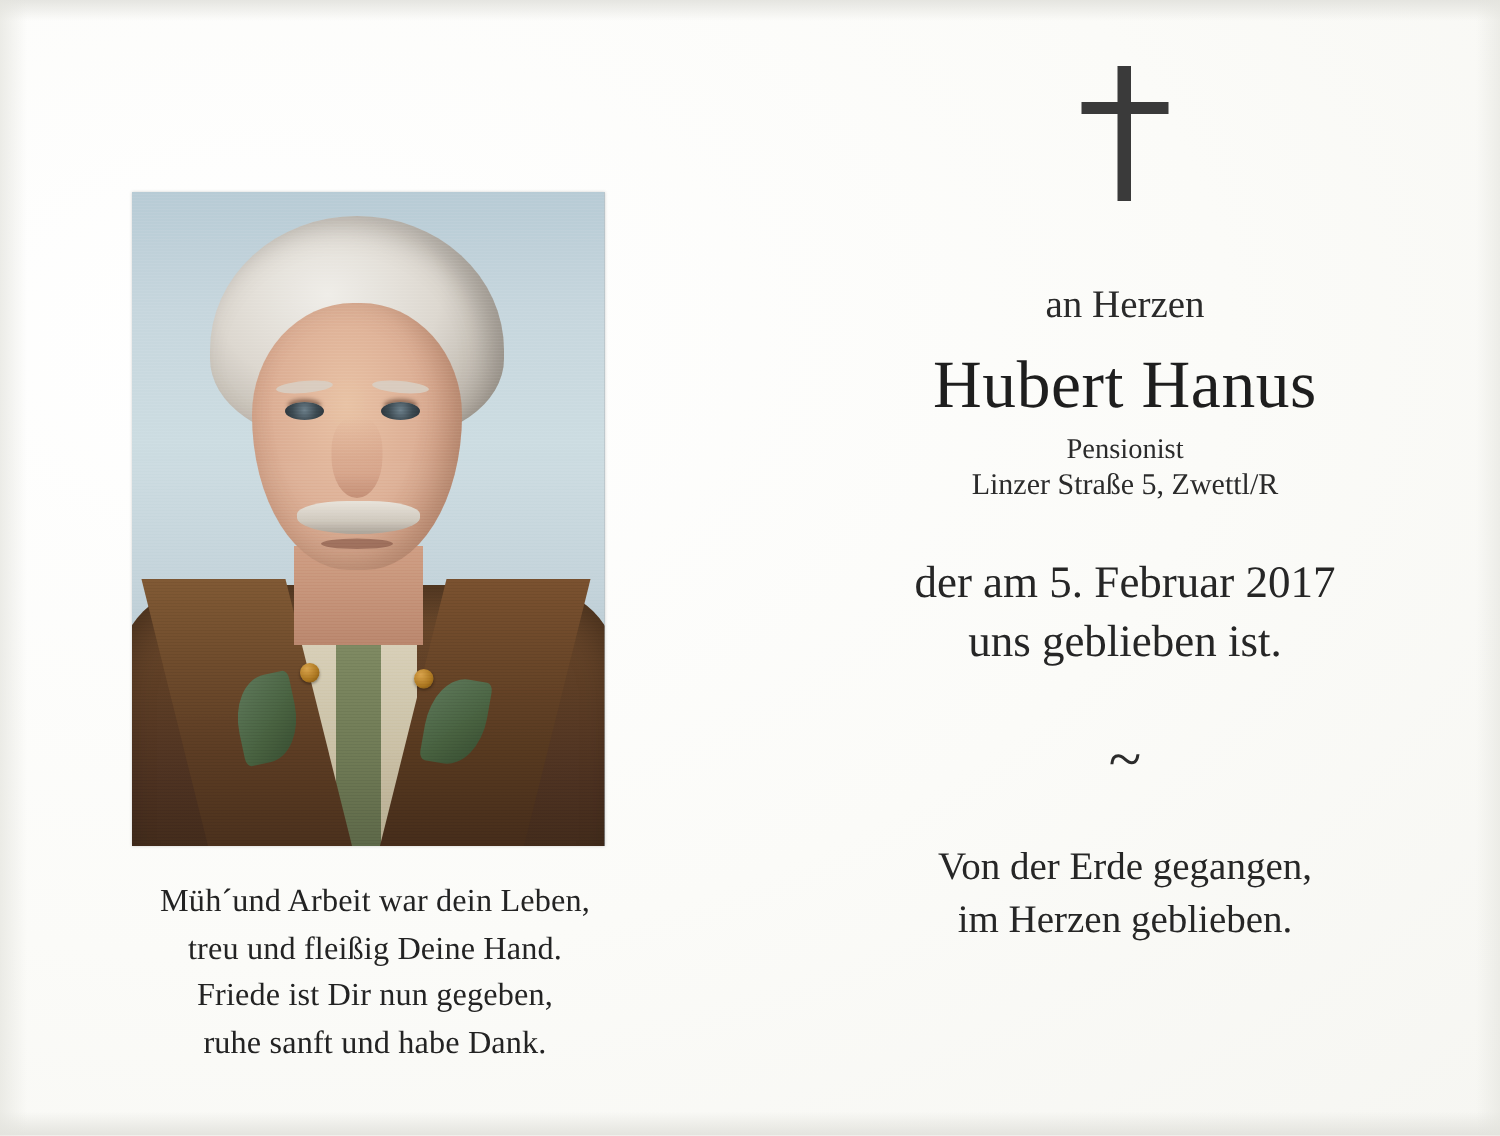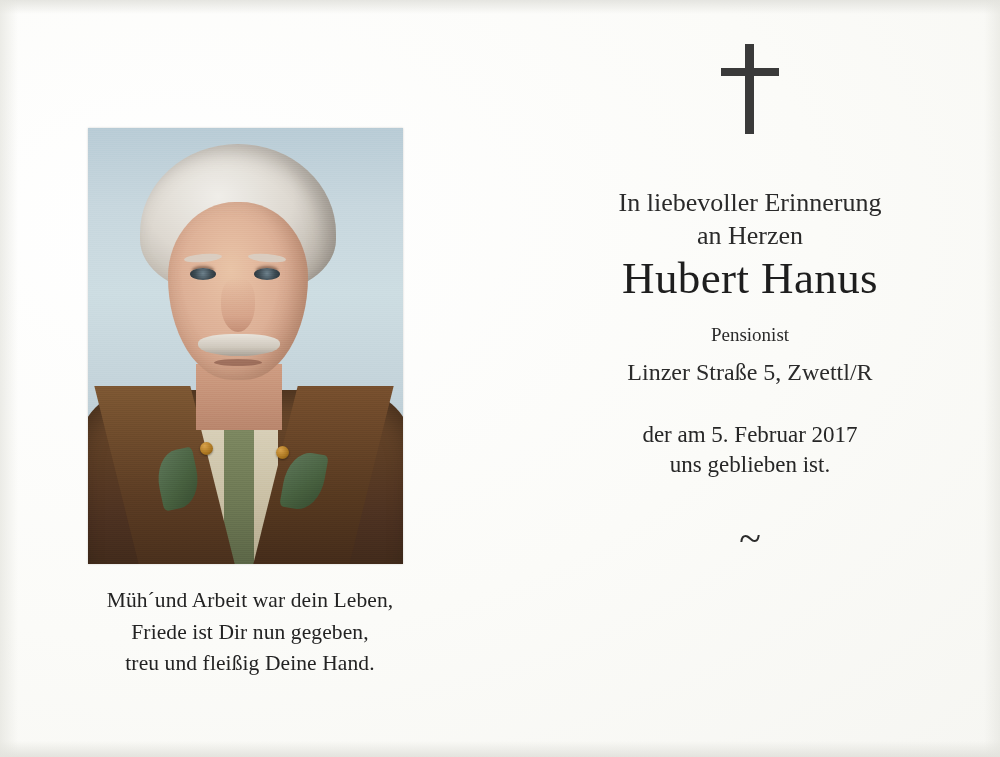--- a/index.html
+++ b/index.html
@@ -261,40 +261,40 @@
     right: 0;
     top: 186px;
   }
   .mem-intro {
     font-size: 26px;
     line-height: 1.28;
     color: #2a2a2a;
   }
   .mem-intro .line { display: block; }
   .mem-name {
-    margin-top: 2px;
+    margin-top: 14px;
     font-size: 45px;
     line-height: 1.05;
     color: #1e1e1e;
     letter-spacing: 0.4px;
   }
   .mem-role {
-    margin-top: 22px;
+    margin-top: 8px;
     font-size: 19px;
     color: #2b2b2b;
     text-align: center;
   }
   .mem-address {
-    margin-top: 13px;
-    font-size: 24px;
+    margin-top: 1px;
+    font-size: 20px;
     color: #2b2b2b;
   }
   .mem-death {
     margin-top: 34px;
-    font-size: 23px;
+    font-size: 30px;
     line-height: 1.33;
     color: #262626;
   }
   .mem-death .line { display: block; }
 
   .tilde {
     margin-top: 38px;
     font-size: 40px;
     line-height: 1;
     color: #2b2b2b;
@@ -339,46 +339,50 @@
       <div class="photo-eye left"></div>
       <div class="photo-eye right"></div>
       <div class="photo-nose"></div>
       <div class="photo-moustache"></div>
       <div class="photo-mouth"></div>
       <div class="photo-grain"></div>
     </div>
 
     <div class="left-verse">
       <span class="vline">Müh´und Arbeit war dein Leben,</span>
+      <span class="vline">treu und fleißig Deine Hand.</span>
       <span class="vline">Friede ist Dir nun gegeben,</span>
-      <span class="vline">treu und fleißig Deine Hand.</span>
+      <span class="vline">ruhe sanft und habe Dank.</span>
     </div>
   </div>
 
   <div class="right-page">
 
     <div class="cross">
       <svg width="70" height="94" viewBox="0 0 70 94" aria-hidden="true">
         <rect x="30" y="2" width="9" height="90" fill="#3a3a3a"></rect>
         <rect x="6" y="26" width="58" height="8" fill="#3a3a3a"></rect>
       </svg>
     </div>
 
     <div class="mem-block">
       <div class="mem-intro">
-        <span class="line">In liebevoller Erinnerung</span>
         <span class="line">an Herzen</span>
       </div>
 
       <div class="mem-name">Hubert Hanus</div>
       <div class="mem-role">Pensionist</div>
       <div class="mem-address">Linzer Straße 5, Zwettl/R</div>
 
       <div class="mem-death">
         <span class="line">der am 5. Februar 2017</span>
         <span class="line">uns geblieben ist.</span>
       </div>
 
       <div class="tilde">~</div>
 
+      <div class="mem-closing">
+        <span class="line">Von der Erde gegangen,</span>
+        <span class="line">im Herzen geblieben.</span>
+      </div>
     </div>
   </div>
 </div>
 
 </body></html>

